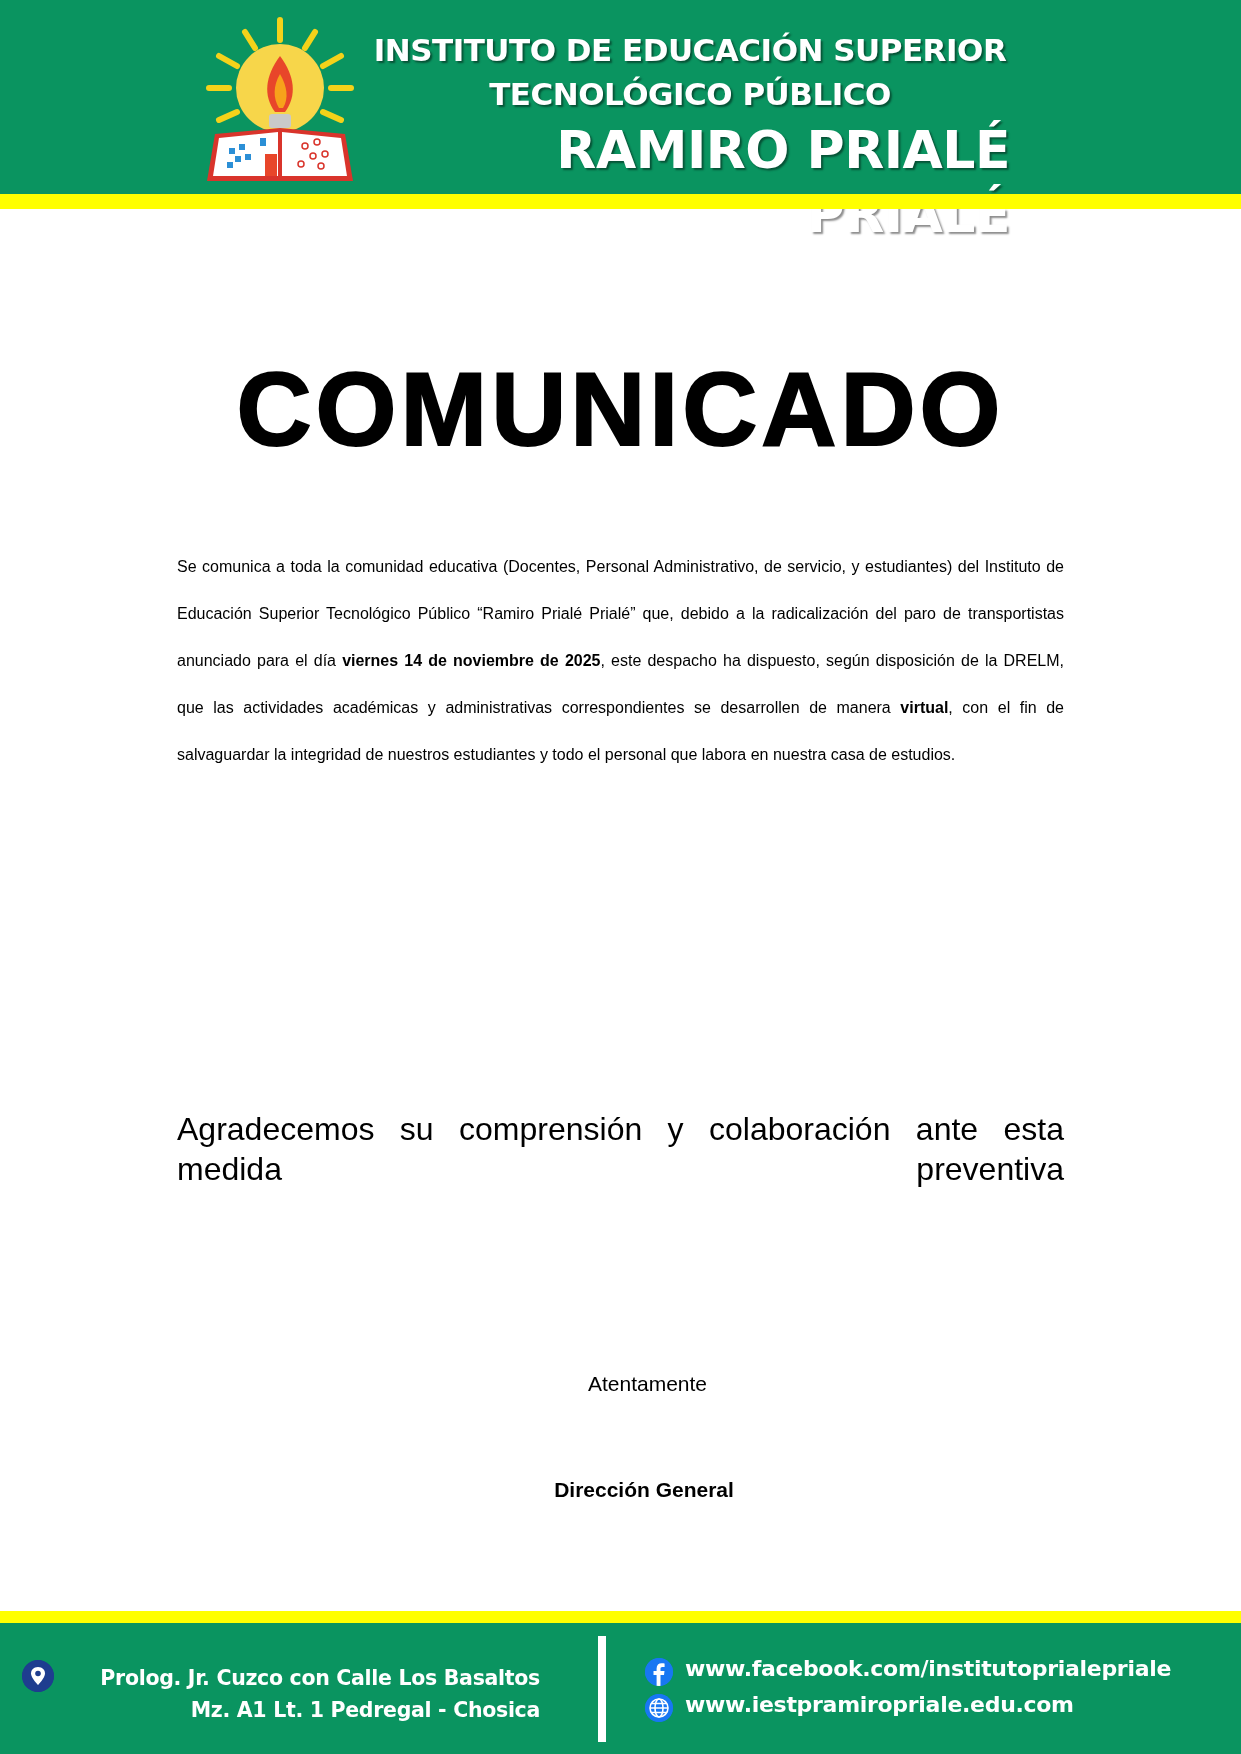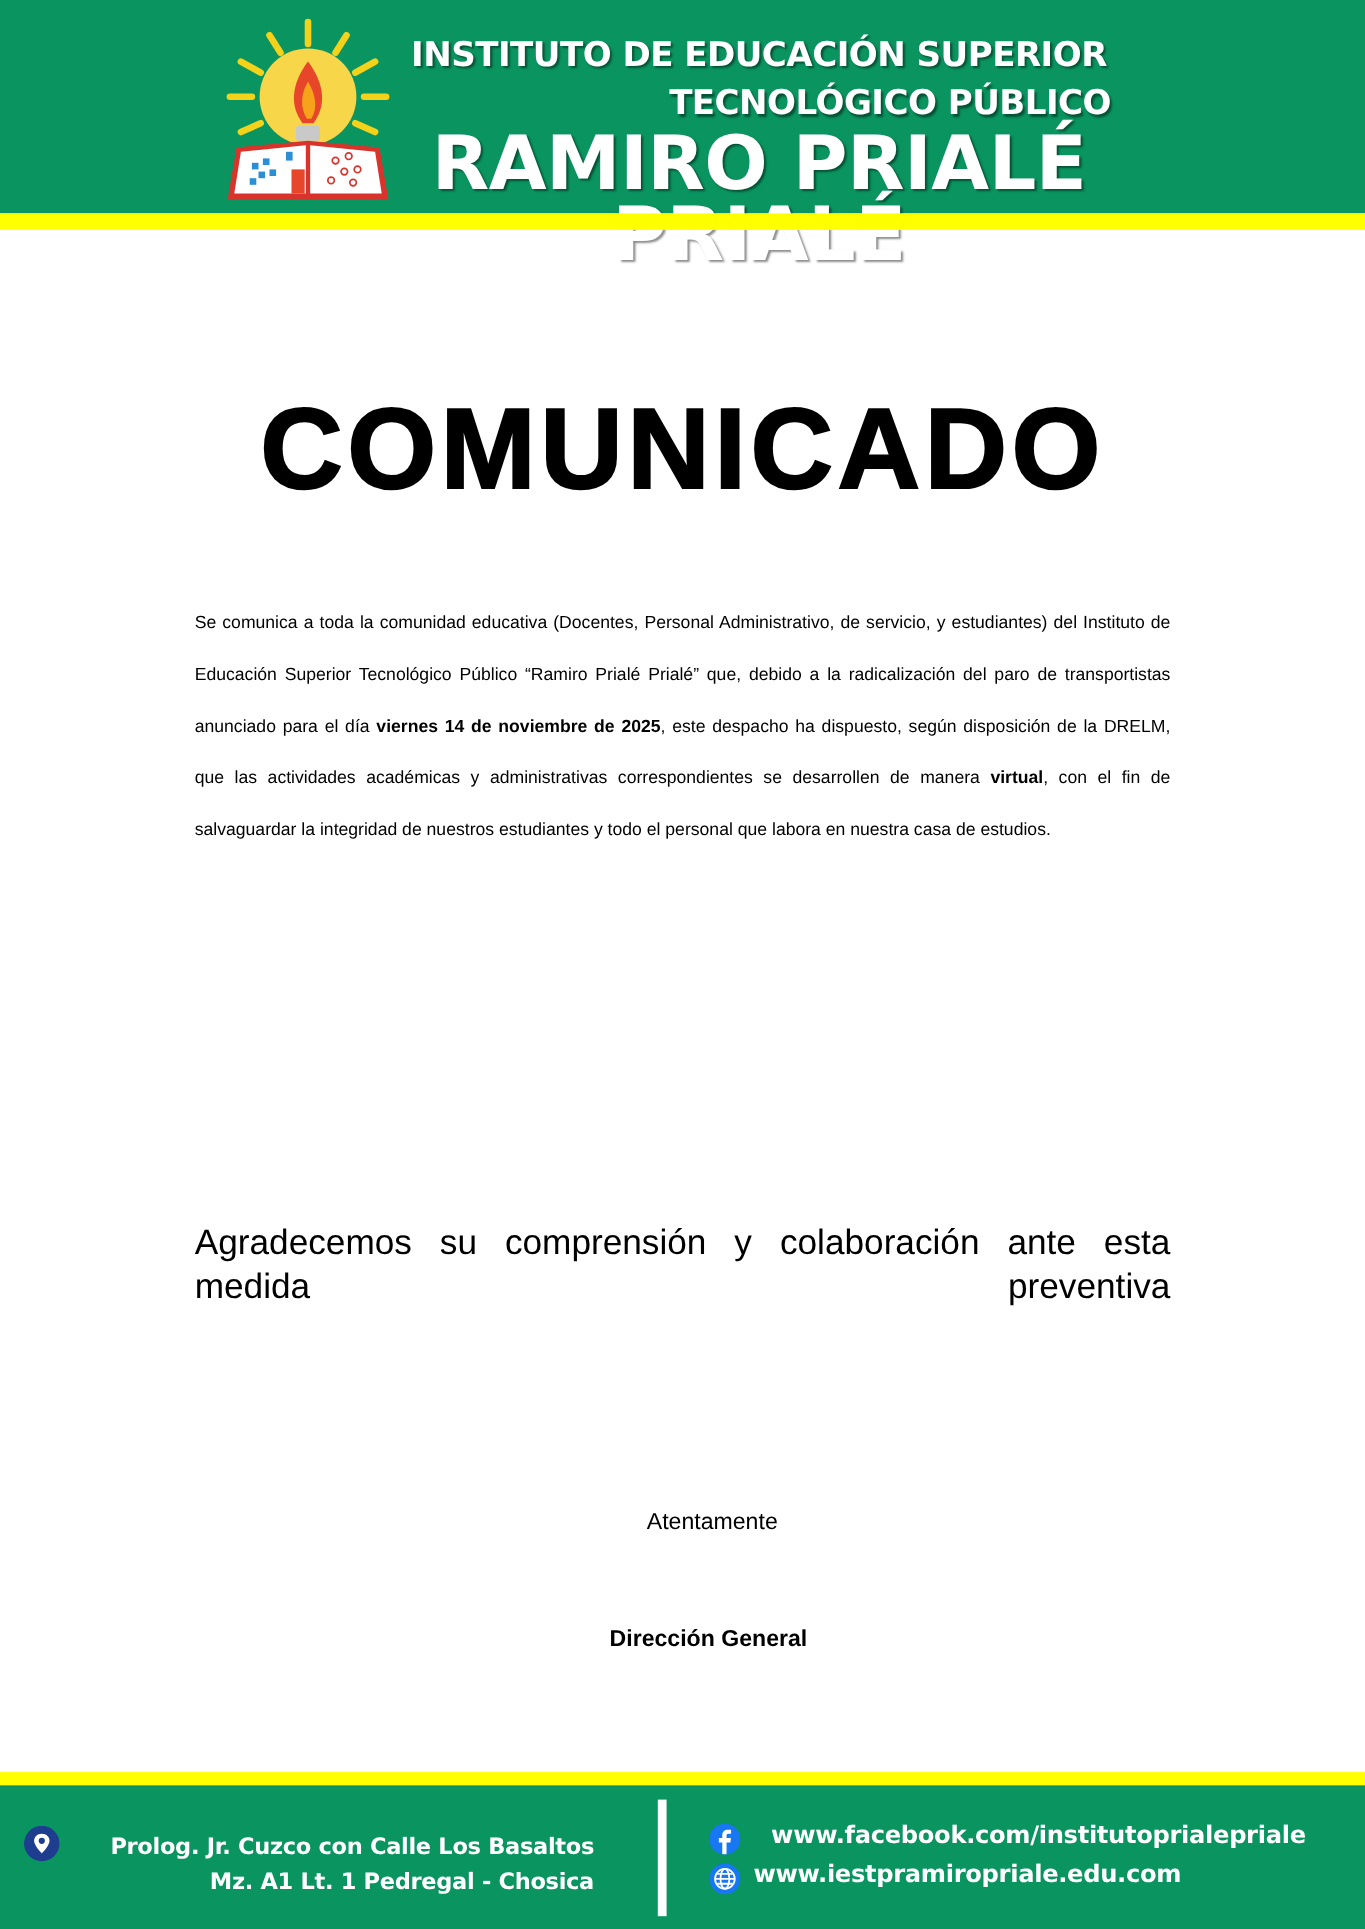--- a/index.html
+++ b/index.html
@@ -2,37 +2,37 @@
 <html><head>
 <meta charset="utf-8">
 <style>
   html, body { margin:0; padding:0; }
   body { width:1241px; height:1754px; background:#ffffff; position:relative; overflow:hidden; font-family:"Liberation Sans", sans-serif; color:#000; }
   .header { position:absolute; left:0; top:0; width:1241px; height:194px; background:#0a9460; }
   .header-stripe { position:absolute; left:0; top:194px; width:1241px; height:15px; background:#ffff00; }
   .logo { position:absolute; left:205px; top:16px; width:150px; height:170px; }
   .header-text { position:absolute; left:370px; top:28px; width:640px; text-align:center; color:#ffffff; font-family:"DejaVu Sans", sans-serif; font-weight:bold; text-shadow:2px 2px 2px rgba(0,0,0,0.45); }
   .ht1 { font-size:31px; line-height:44px; letter-spacing:-0.5px; }
-  .ht2 { font-size:31px; line-height:44px; letter-spacing:-0.5px;text-align:right; }
-  .ht3 { font-size:68px; line-height:64px; letter-spacing:-0.5px; margin-top:2px; }
+  .ht2 { font-size:31px; line-height:44px; letter-spacing:-0.5px; }
+  .ht3 { font-size:52px; line-height:64px; letter-spacing:-0.5px; margin-top:2px;text-align:right; }
   .title { position:absolute; left:0; top:350px; width:1241px; text-align:center; font-family:"Liberation Sans", sans-serif; font-weight:900; font-size:104px; letter-spacing:4px; -webkit-text-stroke:2px #000; }
   .body-text { position:absolute; left:177px; top:543px; width:887px; font-size:16px; line-height:47px; text-align:justify; }
   .body-text b { font-weight:bold; }
   .thanks { position:absolute; left:177px; top:1109px; width:887px; font-size:32px; line-height:40px; text-align:justify; text-align-last:justify; }
   .closing { position:absolute; left:0; top:1372px; width:1295px; text-align:center; font-size:21px; }
   .signature { position:absolute; left:0; top:1478px; width:1288px; text-align:center; font-size:21px; font-weight:bold; }
   .footer-stripe { position:absolute; left:0; top:1611px; width:1241px; height:12px; background:#ffff00; }
   .footer { position:absolute; left:0; top:1623px; width:1241px; height:131px; background:#0a9460; }
   .divider { position:absolute; left:598px; top:1636px; width:8px; height:106px; background:#ffffff; }
   .addr-icon { position:absolute; left:22px; top:1660px; width:32px; height:32px; border-radius:50%; background:#1e3d8f; }
   .addr { position:absolute; left:70px; top:1662px; width:470px; text-align:right; color:#fff; font-family:"DejaVu Sans", sans-serif; font-weight:bold; font-size:20.5px; line-height:32px; letter-spacing:-0.3px; }
   .fb-icon { position:absolute; left:645px; top:1658px; width:28px; height:28px; border-radius:50%; background:#1877f2; }
   .web-icon { position:absolute; left:645px; top:1694px; width:28px; height:28px; border-radius:50%; background:#1877f2; }
   .link { position:absolute; left:685px; color:#fff; font-family:"DejaVu Sans", sans-serif; font-weight:bold; font-size:22px; letter-spacing:-0.3px; white-space:nowrap; }
-  .link-fb { top:1656px;margin-left:16px; }
+  .link-fb { top:1656px; }
   .link-web { top:1692px; }
 </style>
 </head>
 <body>
 
 <div class="header">
   <svg class="logo" viewBox="0 0 150 170">
     <g stroke="#f4d21a" stroke-width="6" stroke-linecap="round">
       <line x1="75" y1="4" x2="75" y2="24"></line>
       <line x1="40" y1="16" x2="50" y2="32"></line>

